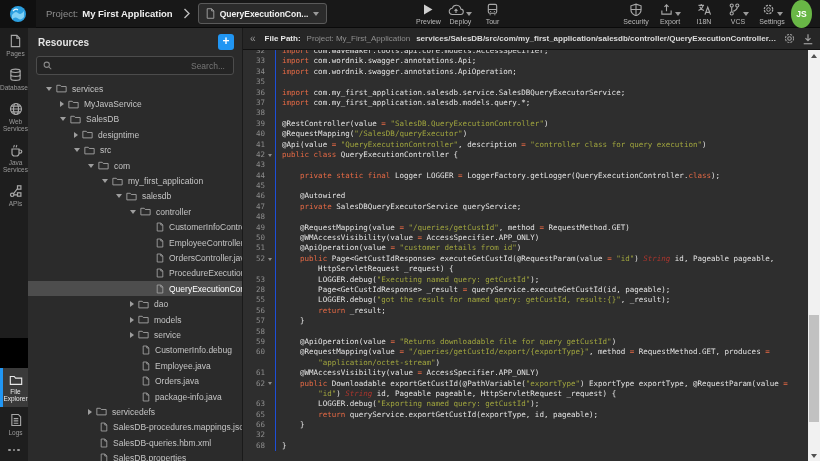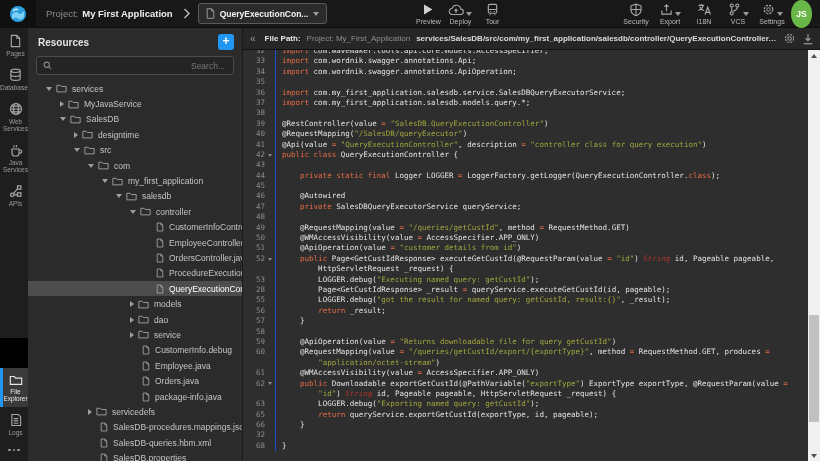--- a/index.html
+++ b/index.html
@@ -434,30 +434,30 @@
             </span>
             <span class="tlabel">QueryExecutionController.java</span>
           </div>
           <div class="trow" style="padding-left: 102px;">
             <span class="tri-r"></span>
             <span class="ticon" style="display: flex;">
               <svg width="11" height="9" viewBox="0 0 13 10">
                 <path d="M1 9V1.2h4l1.2 1.4H12V9z" stroke="#a0a0a0" stroke-width="1.1" fill="none"></path>
               </svg>
             </span>
-            <span class="tlabel">models</span>
+            <span class="tlabel">dao</span>
           </div>
           <div class="trow" style="padding-left: 102px;">
             <span class="tri-r"></span>
             <span class="ticon" style="display: flex;">
               <svg width="11" height="9" viewBox="0 0 13 10">
                 <path d="M1 9V1.2h4l1.2 1.4H12V9z" stroke="#a0a0a0" stroke-width="1.1" fill="none"></path>
               </svg>
             </span>
-            <span class="tlabel">dao</span>
+            <span class="tlabel">models</span>
           </div>
           <div class="trow" style="padding-left: 102px;">
             <span class="tri-r"></span>
             <span class="ticon" style="display: flex;">
               <svg width="11" height="9" viewBox="0 0 13 10">
                 <path d="M1 9V1.2h4l1.2 1.4H12V9z" stroke="#a0a0a0" stroke-width="1.1" fill="none"></path>
               </svg>
             </span>
             <span class="tlabel">service</span>
           </div>

